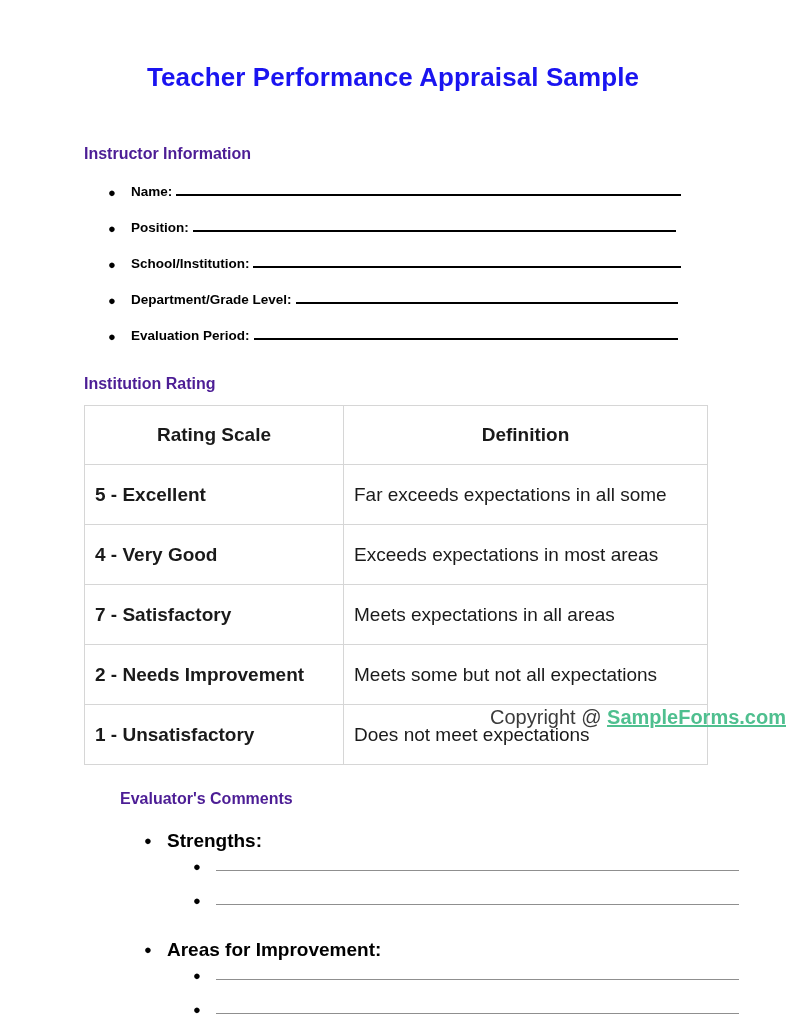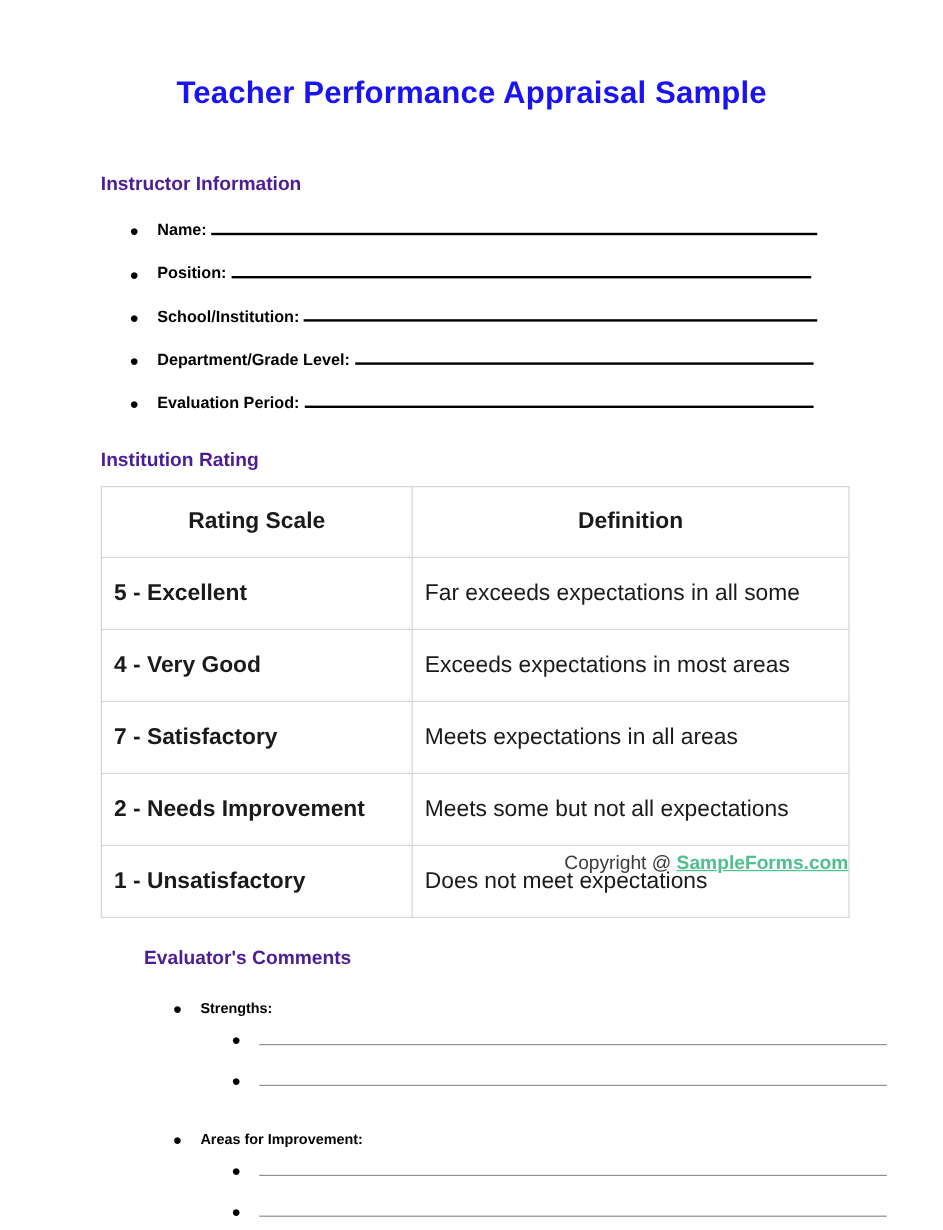--- a/index.html
+++ b/index.html
@@ -122,21 +122,21 @@
   ul.comment-list > li.group > .bullet {
     position: absolute;
     left: 108px;
     top: 0px;
     font-size: 13px;
     line-height: 17px;
   }
   ul.comment-list > li.group > .group-label {
     display: block;
     padding-left: 131px;
-    font-size: 12px;
+    font-size: 19px;
     font-weight: bold;
     line-height: 17px;
   }
   ul.sub-list {
     list-style: none;
     margin: 0;
     padding: 0;
   }
   ul.sub-list li {
     position: relative;
@@ -158,22 +158,21 @@
     border-bottom: 1px solid #8f8f8f;
     height: 0;
   }
 
   .footer {
     position: absolute;
     left: 0;
     right: 0;
     bottom: 22px;
     text-align: right;
-    padding-right: 79px;
-    font-size: 16px;
+    font-size: 20px;
     color: #3b3b3b;
   }
   .footer .brand {
     color: #4fbf8f;
     font-weight: bold;
     text-decoration: underline;
   }
 </style>
 </head>
 <body>

